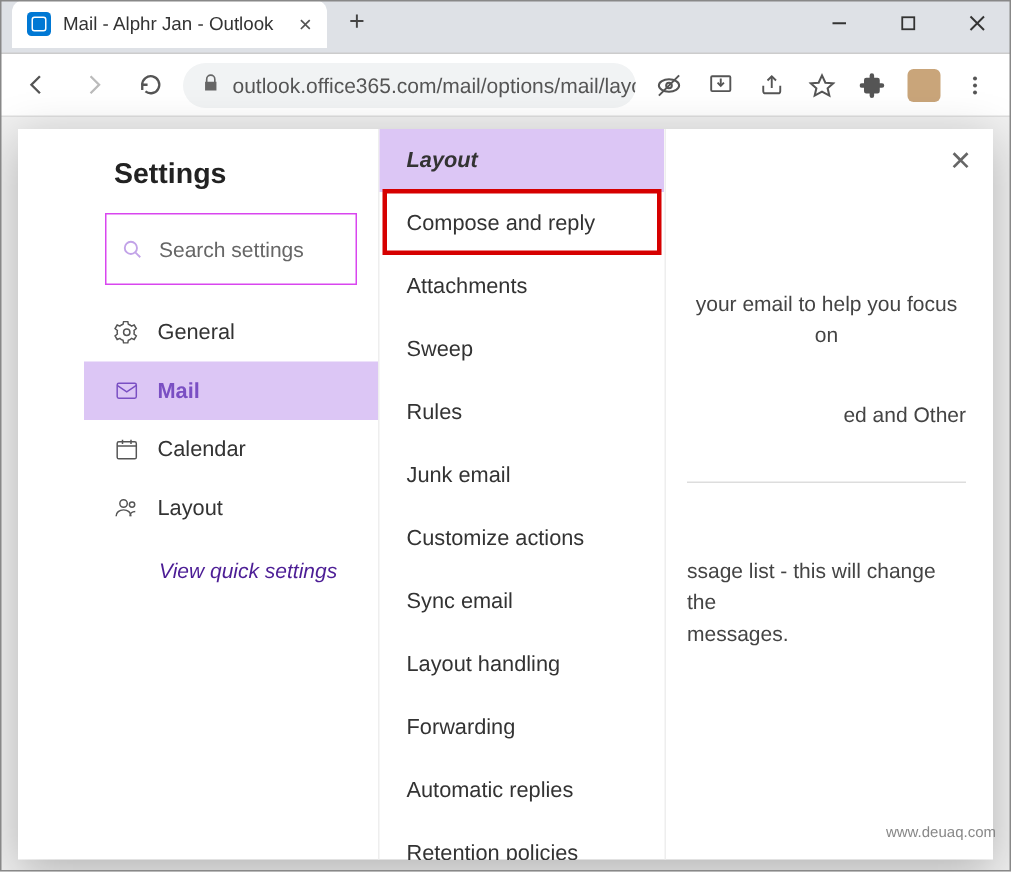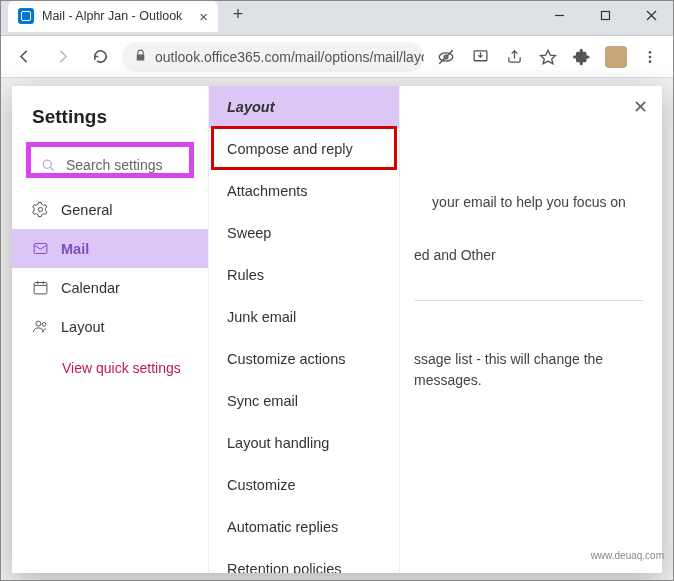--- a/index.html
+++ b/index.html
@@ -27,29 +27,29 @@
   
   .app-bg { position:absolute; top:78px; left:0; right:0; bottom:0; background:#f0f0f0; }
   .bg-bottom { position:absolute; left:60px; bottom:12px; display:flex; align-items:center; gap:12px; color:#333; font-size:14px; }
   .ms-logo { width:18px; height:18px; display:grid; grid-template-columns:1fr 1fr; grid-template-rows:1fr 1fr; gap:2px; }
   .ms-logo span:nth-child(1){background:#f25022;} .ms-logo span:nth-child(2){background:#7fba00;}
   .ms-logo span:nth-child(3){background:#00a4ef;} .ms-logo span:nth-child(4){background:#ffb900;}
   .watermark { position:absolute; right:10px; bottom:20px; font-size:10px; color:#888; }
 
   
   .overlay { position:absolute; top:86px; left:12px; right:12px; bottom:8px; background:#fff; box-shadow:0 8px 30px rgba(0,0,0,0.25); display:flex; }
-  .col1 { width:196px; padding: 20px 0 0 0; }
+  .col1 { width:196px; padding: 20px 0 0 0; margin-left: 44px; }
   .settings-title { font-size:19px; font-weight:600; padding: 0 20px 14px 20px; color:#222; }
-  .search { margin: 0 14px 12px 14px; height:36px; border:5px solid #d946ef; display:flex; align-items:flex-end; padding:0 10px; gap:10px; font-size:14px; color:#666; }
+  .search { margin: 0 14px 12px 14px; height:48px; border:1px solid #d946ef; display:flex; align-items:center; padding:0 10px; gap:10px; font-size:14px; color:#666; }
   .search svg { width:15px; height:15px; stroke:#c2a3e8; }
   .cat { display:flex; align-items:center; gap:12px; padding: 11px 20px; font-size:14.5px; color:#333; cursor:pointer; }
   .cat svg { width:17px; height:17px; stroke:#555; fill:none; stroke-width:1.4; }
   .cat.active { background:#dcc6f5; color:#7a4fc3; font-weight:600; }
   .cat.active svg { stroke:#7a4fc3; }
-  .quick-link { color:#be185d; font-size:14px; padding: 14px 20px 0 50px; cursor:pointer; }
+  .quick-link { color:#4c1d95; font-size:14px; padding: 14px 20px 0 50px; cursor:pointer;font-style:italic; }
 
   .col2 { width:192px; border-left:1px solid #eee; border-right:1px solid #eee; position:relative; overflow-y:auto; }
   .subitem { padding: 13px 18px; font-size:14.5px; color:#333; cursor:pointer; }
   .subitem.selected { background:#dcc6f5; font-weight:600;font-style:italic; }
   .highlight-box { position:absolute; border:3px solid #d60000; pointer-events:none; }
 
   .col3 { flex:1; padding: 16px 18px 0 14px; position:relative; color:#444; font-size:14px; line-height:1.5; }
   .close-x { position:absolute; top:8px; right:14px; color:#666; font-size:18px; cursor:pointer; }
   .desc1 { margin-top: 90px; text-align: center; }
   .divider { border:none; border-top:1px solid #ddd; margin: 34px 0 26px 0; }
@@ -219,31 +219,31 @@
   <div class="col2">
     <div class="subitem selected">Layout</div>
     <div class="subitem">Compose and reply</div>
     <div class="subitem">Attachments</div>
     <div class="subitem">Sweep</div>
     <div class="subitem">Rules</div>
     <div class="subitem">Junk email</div>
     <div class="subitem">Customize actions</div>
     <div class="subitem">Sync email</div>
     <div class="subitem">Layout handling</div>
-    <div class="subitem">Customize</div>
+    <div class="subitem">Forwarding</div>
     <div class="subitem">Automatic replies</div>
     <div class="subitem">Retention policies</div>
 
     <div class="highlight-box" style="top:40px; left:2px; width:186px; height:44px;"></div>
   </div>
 
   <div class="col3">
     <div class="close-x">✕</div>
     <div class="desc1">your email to help you focus on</div>
-    <div style="margin-top:32px;">ed and Other</div>
+    <div style="margin-top:32px;text-align:right;">ed and Other</div>
     <hr class="divider">
     <div style="margin-top:48px;">ssage list - this will change the</div>
     <div>messages.</div>
   </div>
 </div>
 
 <div class="watermark">www.deuaq.com</div>
 <div class="frame"></div>
 
 </body></html>

